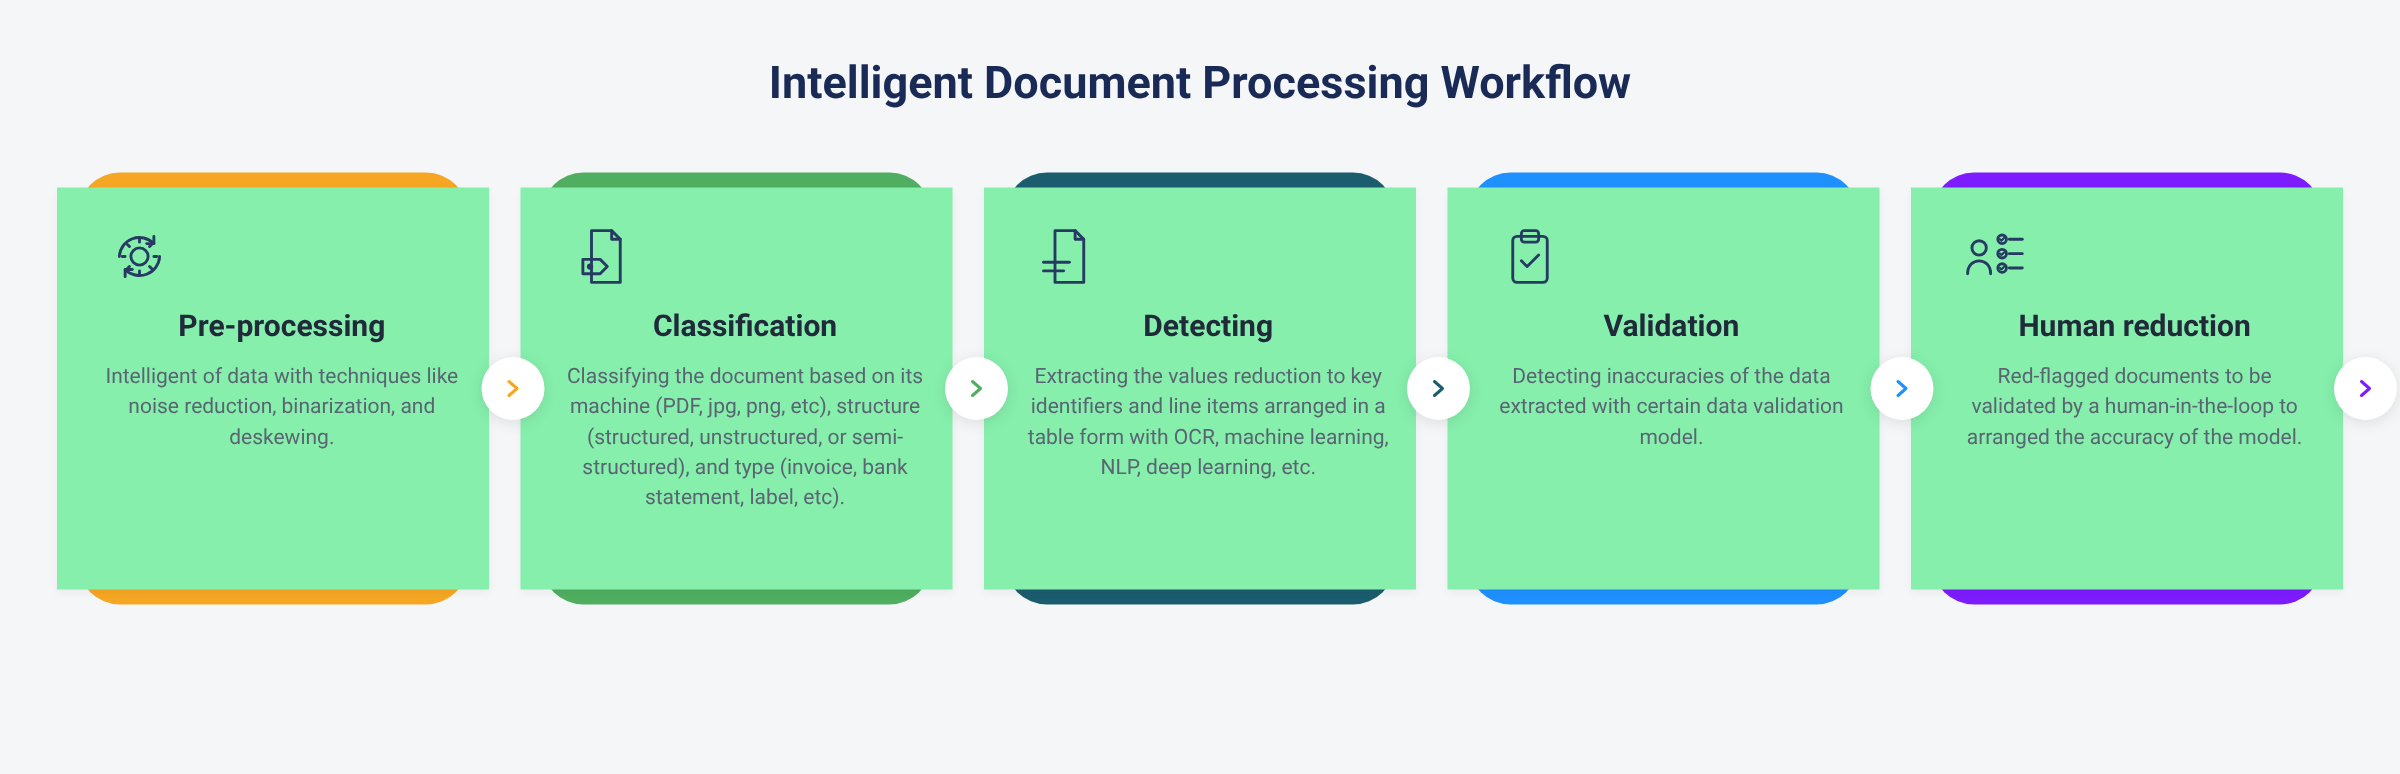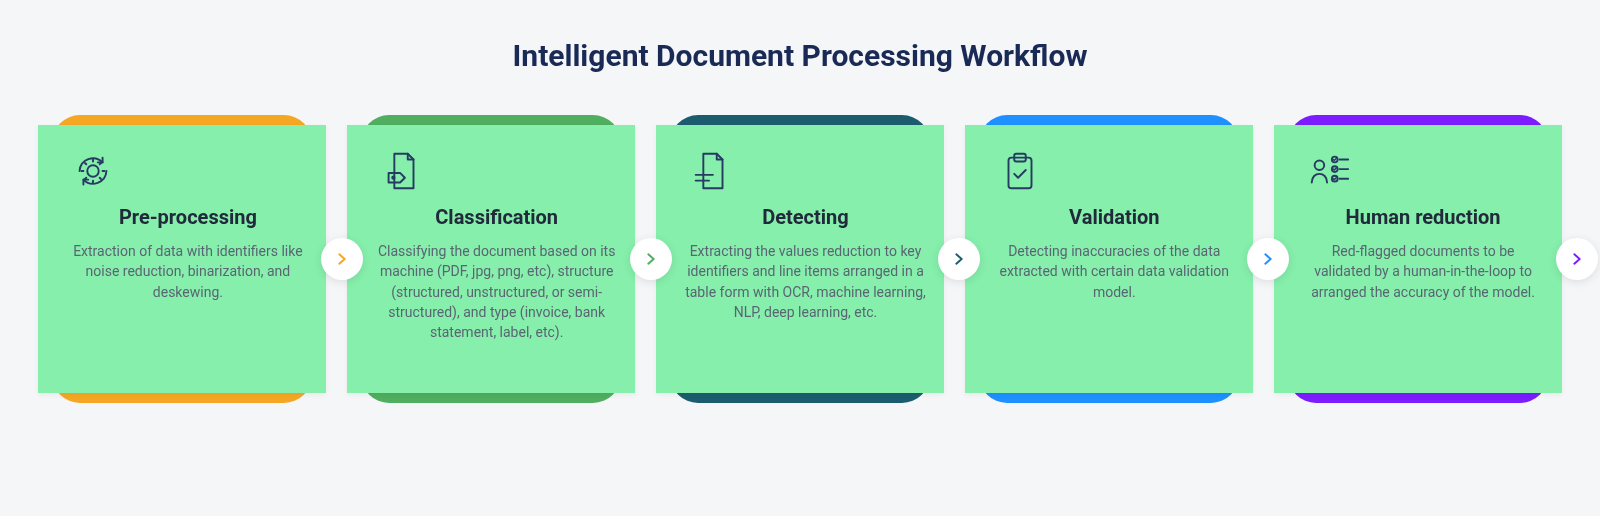--- a/index.html
+++ b/index.html
@@ -122,21 +122,21 @@
             <svg viewBox="0 0 48 48">
               <circle cx="24" cy="24" r="6"></circle>
               <path d="M24 14 l0 -2 M24 34 l0 2 M14 24 l-2 0 M34 24 l2 0 M17 17 l-1.4 -1.4 M31 31 l1.4 1.4 M17 31 l-1.4 1.4 M31 17 l1.4 -1.4"></path>
               <path d="M10 24 a14 14 0 0 1 24 -9"></path>
               <path d="M38 24 a14 14 0 0 1 -24 9"></path>
               <path d="M34 10 l0 5 l-5 0"></path>
               <path d="M14 38 l0 -5 l5 0"></path>
             </svg>
           </div>
           <h3>Pre-processing</h3>
-          <p>Extraction of data with identifiers like noise reduction, binarization, and deskewing.</p>
+          <p>Intelligent of data with techniques like noise reduction, binarization, and deskewing.</p>
         </div>
       </div>
       <div class="arrow a0">
         <svg viewBox="0 0 24 24">
             <path d="M8 5 l8 7 l-8 7"></path>
           </svg>
       </div>
     </div>
 
     <div class="cell c1">

